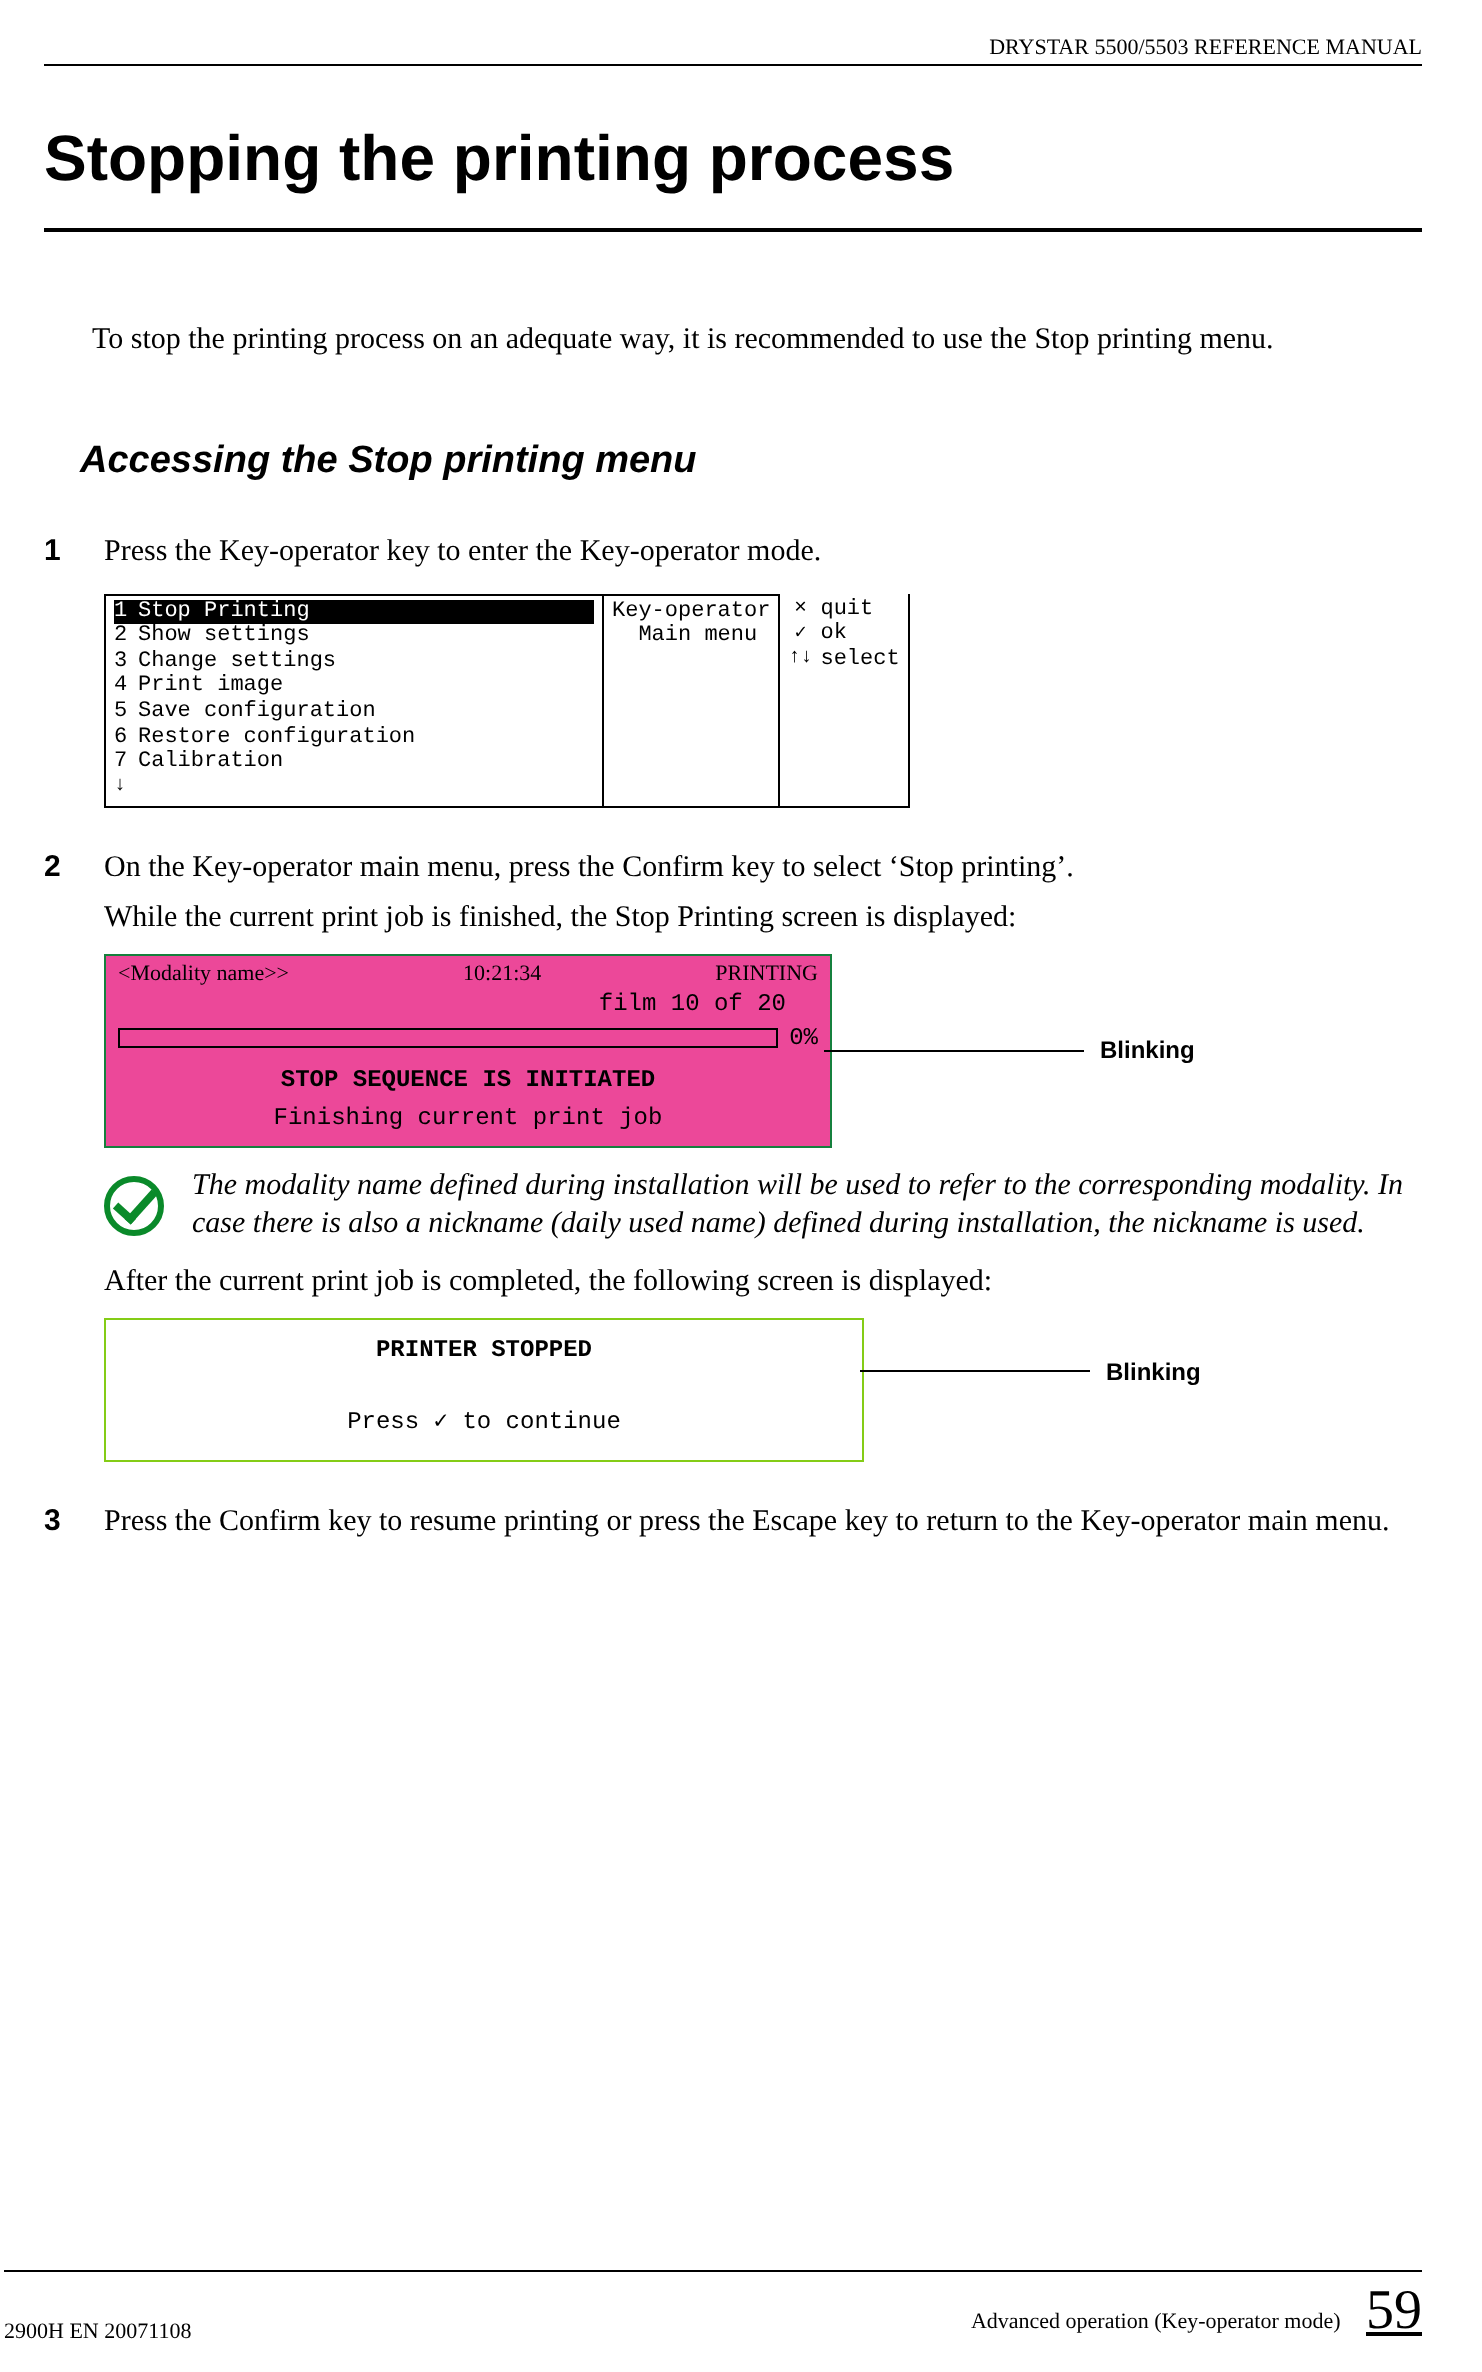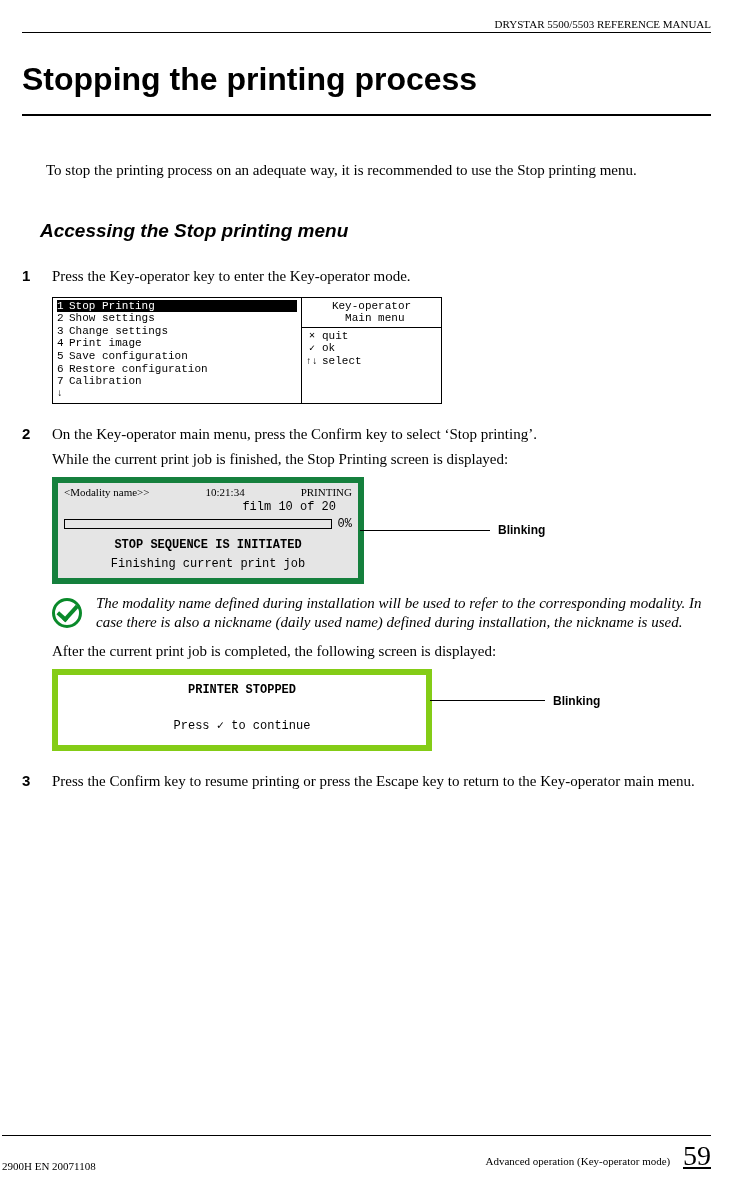--- a/index.html
+++ b/index.html
@@ -73,48 +73,48 @@
   .lcd1-left .row { display: flex; }
   .lcd1-left .num { width: 12px; }
   .lcd1-left .sel { background: #000; color: #fff; }
   .lcd1-left .arrow { font-size: 10px; }
   .lcd1-right {
     width: 140px;
     font-family: "Courier New", monospace;
     font-size: 11px;
     line-height: 1.15;
     display: flex;
-    flex-direction: column;
+    flex-direction: row;
   }
   .lcd1-right-top {
     border: 1px solid #000;
     border-left: none;
     text-align: center;
     padding: 2px 4px;
     white-space: pre;
   }
   .lcd1-right-bot {
     border: 1px solid #000;
     border-top: none;
     border-left: none;
     padding: 2px 4px 4px 4px;
     flex: 1;
   }
   .lcd1-right-bot .kr { display: flex; align-items: center; gap: 4px; }
   .lcd1-right-bot .sym { width: 12px; text-align: center; font-size: 10px; }
   
   .fig2-wrap { display: flex; align-items: center; }
   .lcd2 {
-    width: 312px;
-    border: 6px solid #15803d;
+    width: 364px;
+    border: 1px solid #15803d;
     font-family: "Courier New", monospace;
     font-size: 12px;
     line-height: 1.25;
     padding: 3px 6px 6px 6px;
-    background: #e5e5e5;
+    background: #ec4899;
   }
   .lcd2-top {
     display: flex;
     justify-content: space-between;
     font-family: Georgia, serif;
     font-size: 11px;
   }
   .lcd2-filmrow {
     text-align: right;
     font-family: "Courier New", monospace;
@@ -166,21 +166,21 @@
     height: 16px;
     border-right: 4px solid #0a8a2a;
     border-bottom: 4px solid #0a8a2a;
     transform: rotate(42deg) translate(-1px, -2px);
   }
   .note-text { font-style: italic; line-height: 1.3; }
   
   .fig3-wrap { display: flex; align-items: center; }
   .lcd3 {
     width: 380px;
-    border: 6px solid #84cc16;
+    border: 1px solid #84cc16;
     font-family: "Courier New", monospace;
     font-size: 12px;
     line-height: 1.5;
     padding: 6px 6px 10px 6px;
     background: #fff;
     text-align: center;
   }
   .lcd3-title { font-weight: bold; }
   .fig3-line { width: 115px; border-top: 1px solid #000; margin-left: -2px; align-self: center; margin-top: -18px; }
   .fig3-label { font-family: "Trebuchet MS", Verdana, sans-serif; font-size: 12px; font-weight: bold; margin-left: 8px; margin-top: -18px; }

